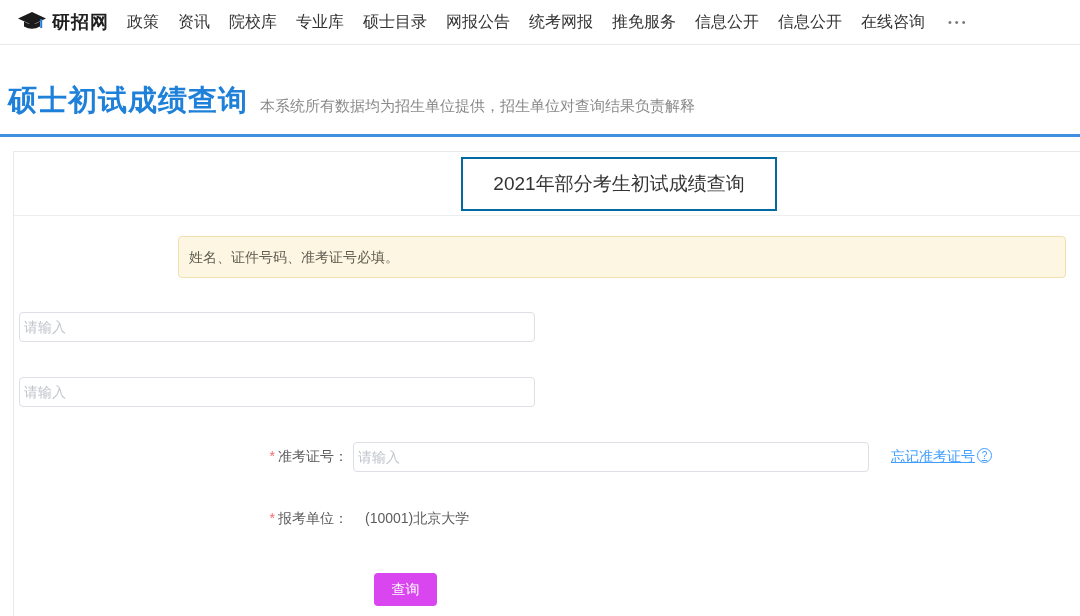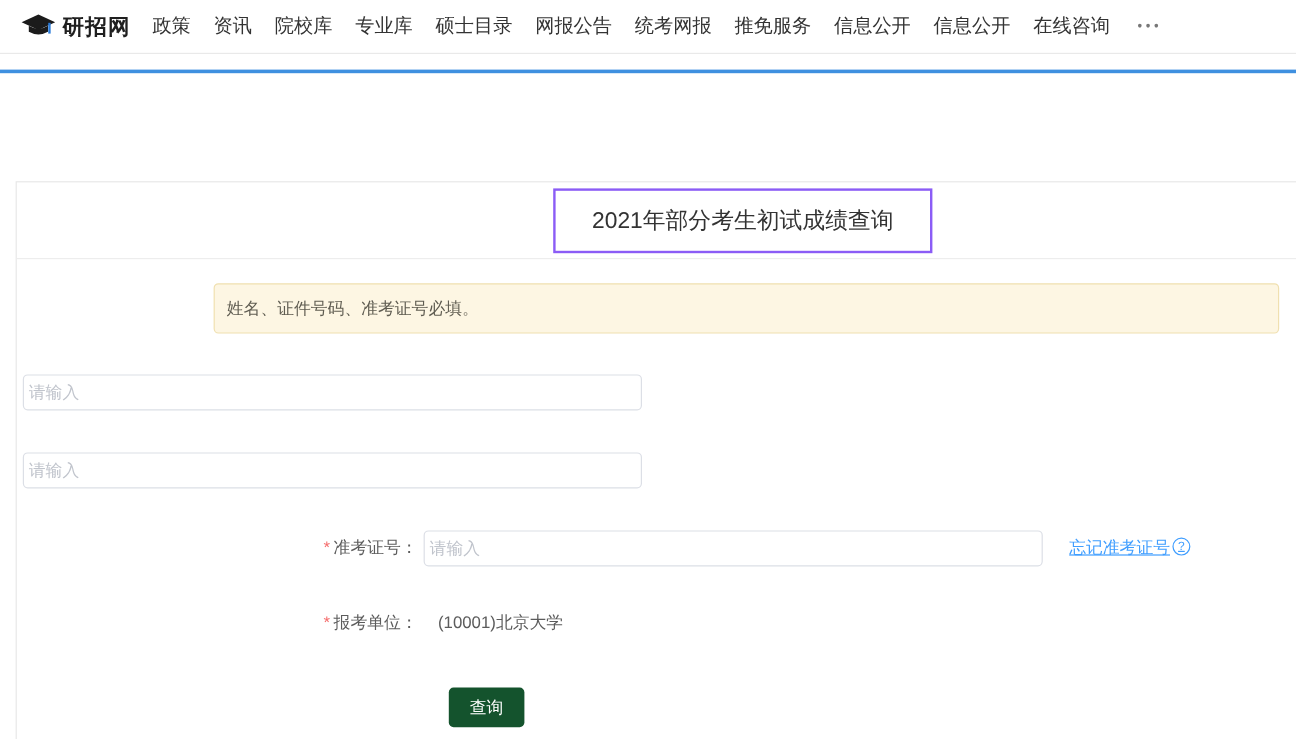--- a/index.html
+++ b/index.html
@@ -21,21 +21,21 @@
   .page-header { display:flex; align-items:flex-end; padding:36px 0 0 8px; }
   .page-title { font-size:29px; font-weight:bold; color:#1e80d9; letter-spacing:1px; }
   .page-subtitle { font-size:15px; color:#8a8a8a; margin-left:12px; padding-bottom:5px; }
   .blue-rule { margin-top:13px; height:3px; background:#3f90e0; width:100%; }
 
   
   .card { position:absolute; left:13px; top:151px; width:1212px; height:480px;
           background:#fff; border:1px solid #e8e8e8; }
   .card-header { height:64px; display:flex; align-items:center; justify-content:center;
                  border-bottom:1px solid #ededed; }
-  .red-box { border:2px solid #8b5cf6; padding:12px 30px; }
+  .red-box { border:2px solid #0369a1; padding:12px 30px; }
   .card-title { font-size:19px; color:#333; }
 
   .notice { margin:20px auto 0 164px; width:888px; height:42px; line-height:40px;
             background:#fdf6e3; border:1px solid #f0e0b0; border-radius:4px;
             padding-left:10px; font-size:14px; color:#5f5c51; }
 
   
   .form { margin-top:0; }
   .form-row { display:flex; align-items:center; height:30px; margin-top:35px; }
   .form-row.first { margin-top:34px; }
@@ -46,21 +46,21 @@
            border-radius:4px; padding:0 4px; font-size:14px; color:#333;
            outline:none; background:#fff; font-family:inherit; }
   .input::placeholder { color:#c0c4cc; }
   .forgot { margin-left:22px; display:flex; font-size:14px;
             color:#409eff; cursor:pointer; white-space:nowrap;text-decoration:underline; }
   .qmark { display:inline-flex; align-items:center; justify-content:center;
            width:15px; height:15px; border:1px solid #409eff; border-radius:50%;
            font-size:10px; margin-left:2px; color:#409eff; }
   .unit-value { margin-left:17px; font-size:14px; color:#5c5c5c; }
   .btn-row { margin-top:44px; }
-  .submit-btn { margin-left:360px; width:63px; height:33px; background:#14532d;
+  .submit-btn { margin-left:360px; width:63px; height:33px; background:#d946ef;
                 color:#fff; border:none; border-radius:4px; font-size:14px;
                 cursor:pointer; font-family:inherit; }
 </style>
 </head>
 <body>
 
 <div class="page">
 
   <div class="nav">
     <div class="logo">
@@ -82,20 +82,24 @@
       <span class="nav-item">网报公告</span>
       <span class="nav-item">统考网报</span>
       <span class="nav-item">推免服务</span>
       <span class="nav-item">信息公开</span>
       <span class="nav-item">信息公开</span>
       <span class="nav-item">在线咨询</span>
       <span class="nav-more">•••</span>
     </div>
   </div>
 
+  <div class="page-header">
+    <span class="page-title">硕士初试成绩查询</span>
+    <span class="page-subtitle">本系统所有数据均为招生单位提供，招生单位对查询结果负责解释</span>
+  </div>
   <div class="blue-rule"></div>
 
   <div class="card">
     <div class="card-header">
       <div class="red-box">
         <span class="card-title">2021年部分考生初试成绩查询</span>
       </div>
     </div>
 
     <div class="notice">姓名、证件号码、准考证号必填。</div>

